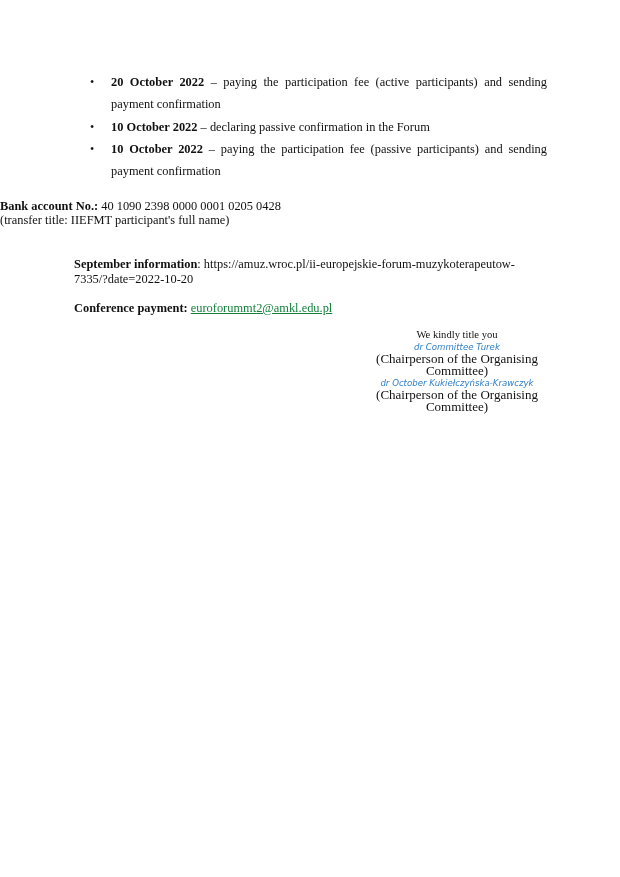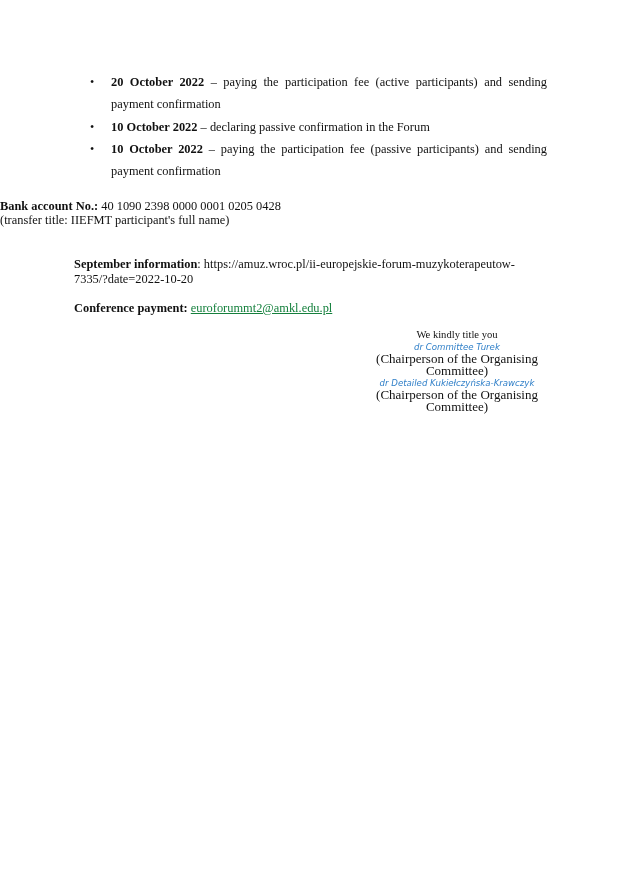--- a/index.html
+++ b/index.html
@@ -56,17 +56,17 @@
 
   <div class="office">
     <b>Conference payment:</b>
     <a>euroforummt2@amkl.edu.pl</a>
   </div>
 
   <div class="sign">
     <div class="invite">We kindly title you</div>
     <div class="name">dr Committee Turek</div>
     <div class="role">(Chairperson of the Organising Committee)</div>
-    <div class="name">dr Detailed Kukiełczyńska-Krawczyk</div>
+    <div class="name">dr October Kukiełczyńska-Krawczyk</div>
     <div class="role">(Chairperson of the Organising Committee)</div>
   </div>
 
 </div>
 
 </body></html>

